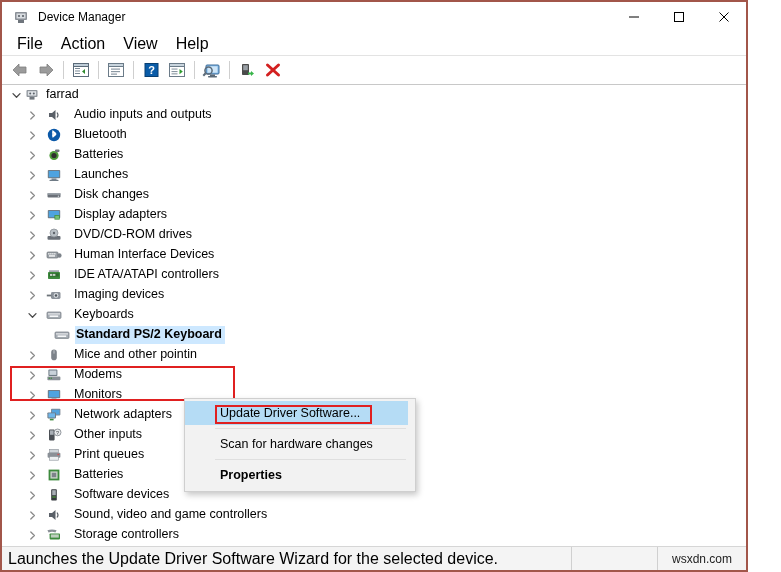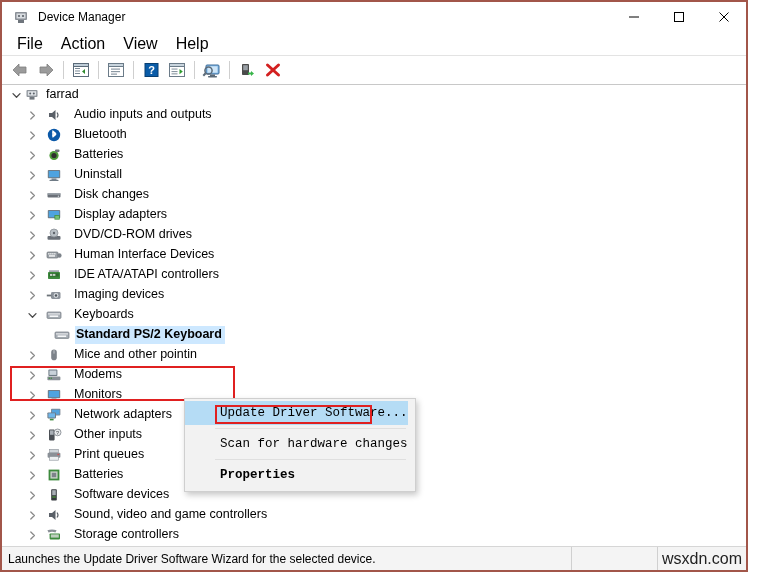--- a/index.html
+++ b/index.html
@@ -169,21 +169,20 @@
     position: absolute;
     left: 182px;
     top: 313px;
     width: 232px;
     background: #f2f2f2;
     border: 1px solid #cfcfcf;
     box-shadow: 2px 3px 6px rgba(0,0,0,0.22);
     padding: 2px 7px 4px 0;
     z-index: 50;
     box-sizing: border-box;
-    font-family: Liberation Mono, monospace;
   }
   .ctxitem {
     height: 24px;
     display: flex;
     align-items: center;
     padding-left: 35px;
     font-size: 12.5px;
     color: #000;
   }
   .ctxitem.highlight {
@@ -204,21 +203,21 @@
     right: 0;
     height: 24px;
     background: #f4f4f4;
     border-top: 1px solid #d6d6d6;
     display: flex;
     align-items: center;
     box-sizing: border-box;
   }
   .status-main {
     flex: 1 1 auto;
-    font-size: 12px;
+    font-size: 16px;
     color: #000;
     padding-left: 6px;
     line-height: 1;
     border-right: 1px solid #d0d0d0;
     height: 100%;
     display: flex;
     align-items: center;
     box-sizing: border-box;
   }
   .status-mid {
@@ -226,21 +225,21 @@
     height: 100%;
     border-right: 1px solid #d0d0d0;
     box-sizing: border-box;
   }
   .status-right {
     width: 88px;
     height: 100%;
     display: flex;
     align-items: center;
     justify-content: center;
-    font-size: 16px;
+    font-size: 12px;
     color: #222;
     box-sizing: border-box;
   }
 </style>
 </head>
 <body>
 
 <div id="app">
 
   <div class="titlebar">
@@ -436,21 +435,21 @@
           </svg>
       </span>
       <span class="ticon">
         <svg width="16" height="16" viewBox="0 0 16 16">
             <rect x="1.8" y="3" width="12.4" height="8.2" rx="0.8" fill="#6f7b86"></rect>
             <rect x="2.8" y="4" width="10.4" height="6.2" fill="#4ea3e0"></rect>
             <rect x="5.5" y="11.5" width="5" height="1.4" fill="#6f7b86"></rect>
             <rect x="3.5" y="12.8" width="9" height="1.1" rx="0.5" fill="#6f7b86"></rect>
           </svg>
       </span>
-      <span class="tlabel">Uninstall</span>
+      <span class="tlabel">Launches</span>
     </div>
 
     <div class="row lvl1">
       <span class="twisty">
         <svg width="9" height="9" viewBox="0 0 9 9">
             <path d="M2.8 1 L6.4 4.5 L2.8 8" fill="none" stroke="#8a8a8a" stroke-width="1.3" stroke-linecap="round" stroke-linejoin="round"></path>
           </svg>
       </span>
       <span class="ticon">
         <svg width="16" height="16" viewBox="0 0 16 16">

